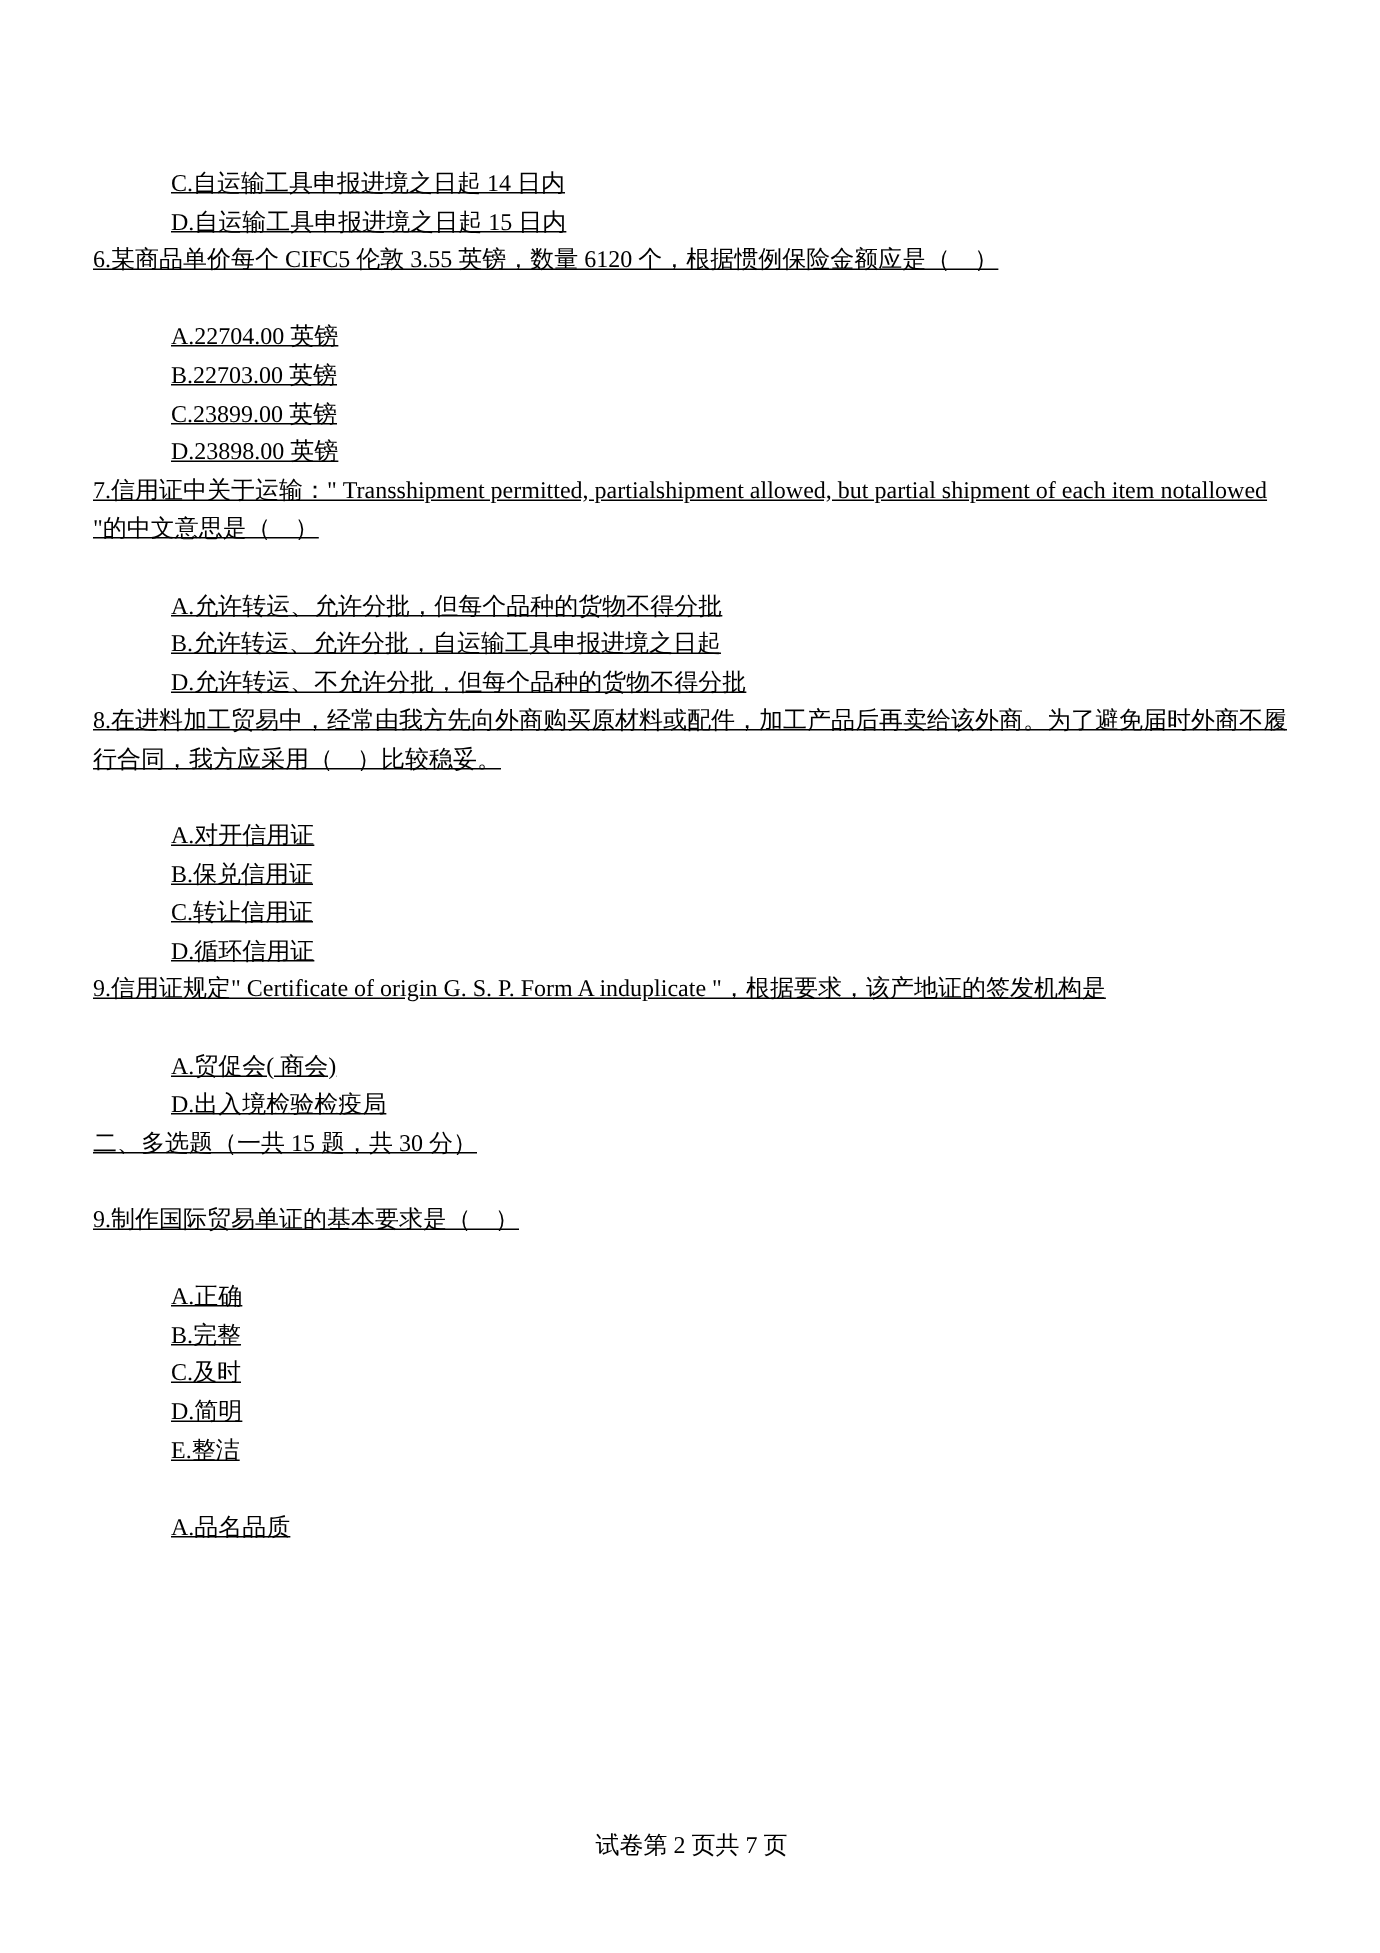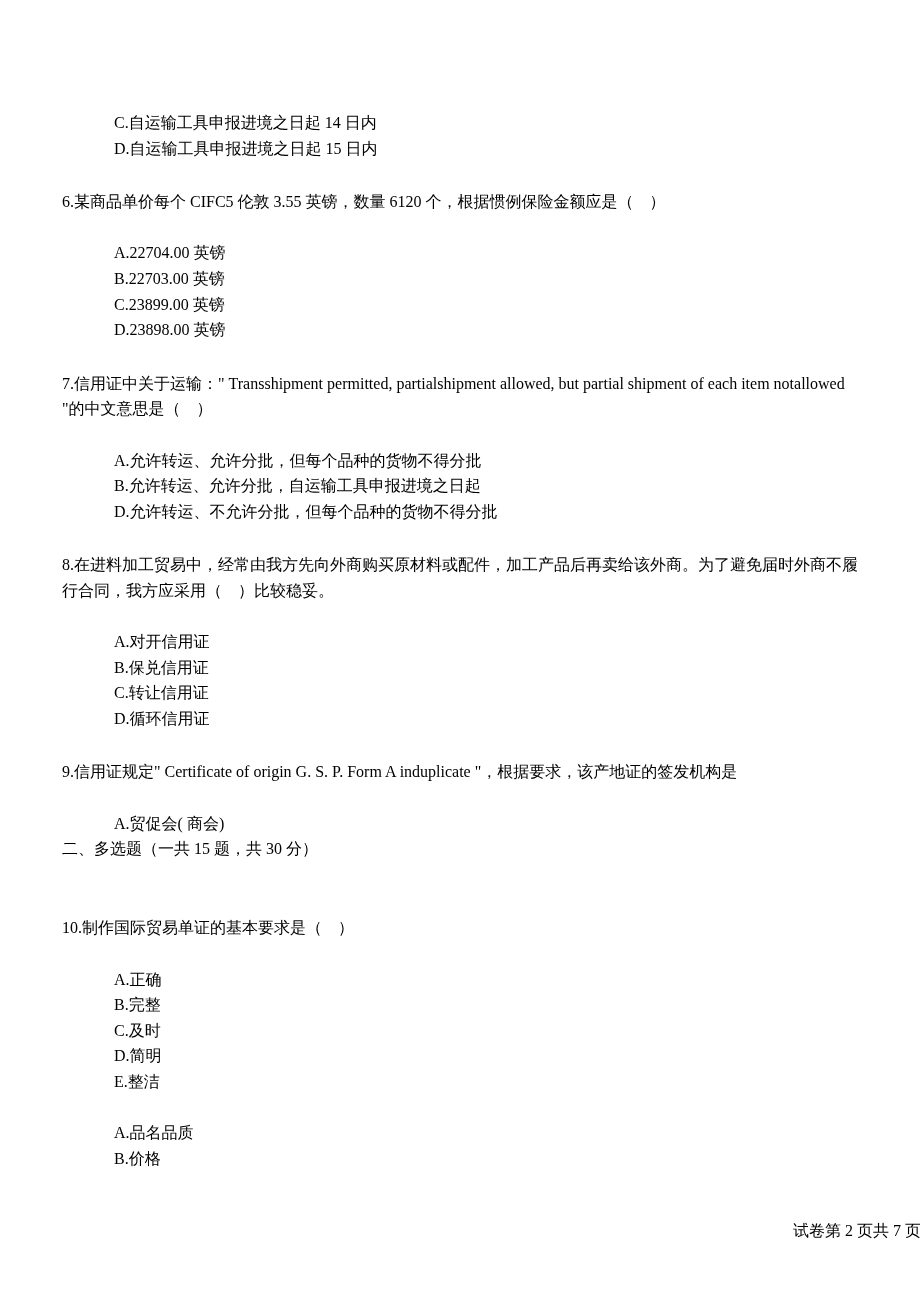--- a/index.html
+++ b/index.html
@@ -10,40 +10,40 @@
     font-size: 16px;
     color: #000000;
     line-height: 1.6;
   }
   .page {
     width: 920px;
     min-height: 1302px;
     box-sizing: border-box;
     padding: 110px 62px 48px 62px;
     position: relative;
+    text-decoration: underline;
   }
   .option {
     padding-left: 52px;
   }
   .question {
     padding-left: 0;
-    margin-top: 28px;
   }
   .section {
     padding-left: 0;
   }
   .spacer {
     height: 1.6em;
   }
   .footer {
     position: absolute;
     bottom: 58px;
     left: 1px;
     width: 100%;
-    text-align: right;
+    text-align: center;
   }
 </style>
 </head>
 <body>
 
 <div class="page">
 
   <div class="option">C.自运输工具申报进境之日起 14 日内</div>
   <div class="option">D.自运输工具申报进境之日起 15 日内</div>
 
@@ -63,30 +63,30 @@
   <div class="question">8.在进料加工贸易中，经常由我方先向外商购买原材料或配件，加工产品后再卖给该外商。为了避免届时外商不履行合同，我方应采用（　）比较稳妥。</div>
   <div class="spacer"></div>
   <div class="option">A.对开信用证</div>
   <div class="option">B.保兑信用证</div>
   <div class="option">C.转让信用证</div>
   <div class="option">D.循环信用证</div>
 
   <div class="question">9.信用证规定" Certificate of origin G. S. P. Form A induplicate "，根据要求，该产地证的签发机构是</div>
   <div class="spacer"></div>
   <div class="option">A.贸促会( 商会)</div>
+  <div class="option">D.出入境检验检疫局</div>
 
   <div class="section">二、多选题（一共 15 题，共 30 分）</div>
   <div class="spacer"></div>
 
-  <div class="question">10.制作国际贸易单证的基本要求是（　）</div>
+  <div class="question">9.制作国际贸易单证的基本要求是（　）</div>
   <div class="spacer"></div>
   <div class="option">A.正确</div>
   <div class="option">B.完整</div>
   <div class="option">C.及时</div>
   <div class="option">D.简明</div>
   <div class="option">E.整洁</div>
 
   <div class="spacer"></div>
   <div class="option">A.品名品质</div>
-  <div class="option">B.价格</div>
 
   <div class="footer">试卷第 2 页共 7 页</div>
 </div>
 
 </body></html>

